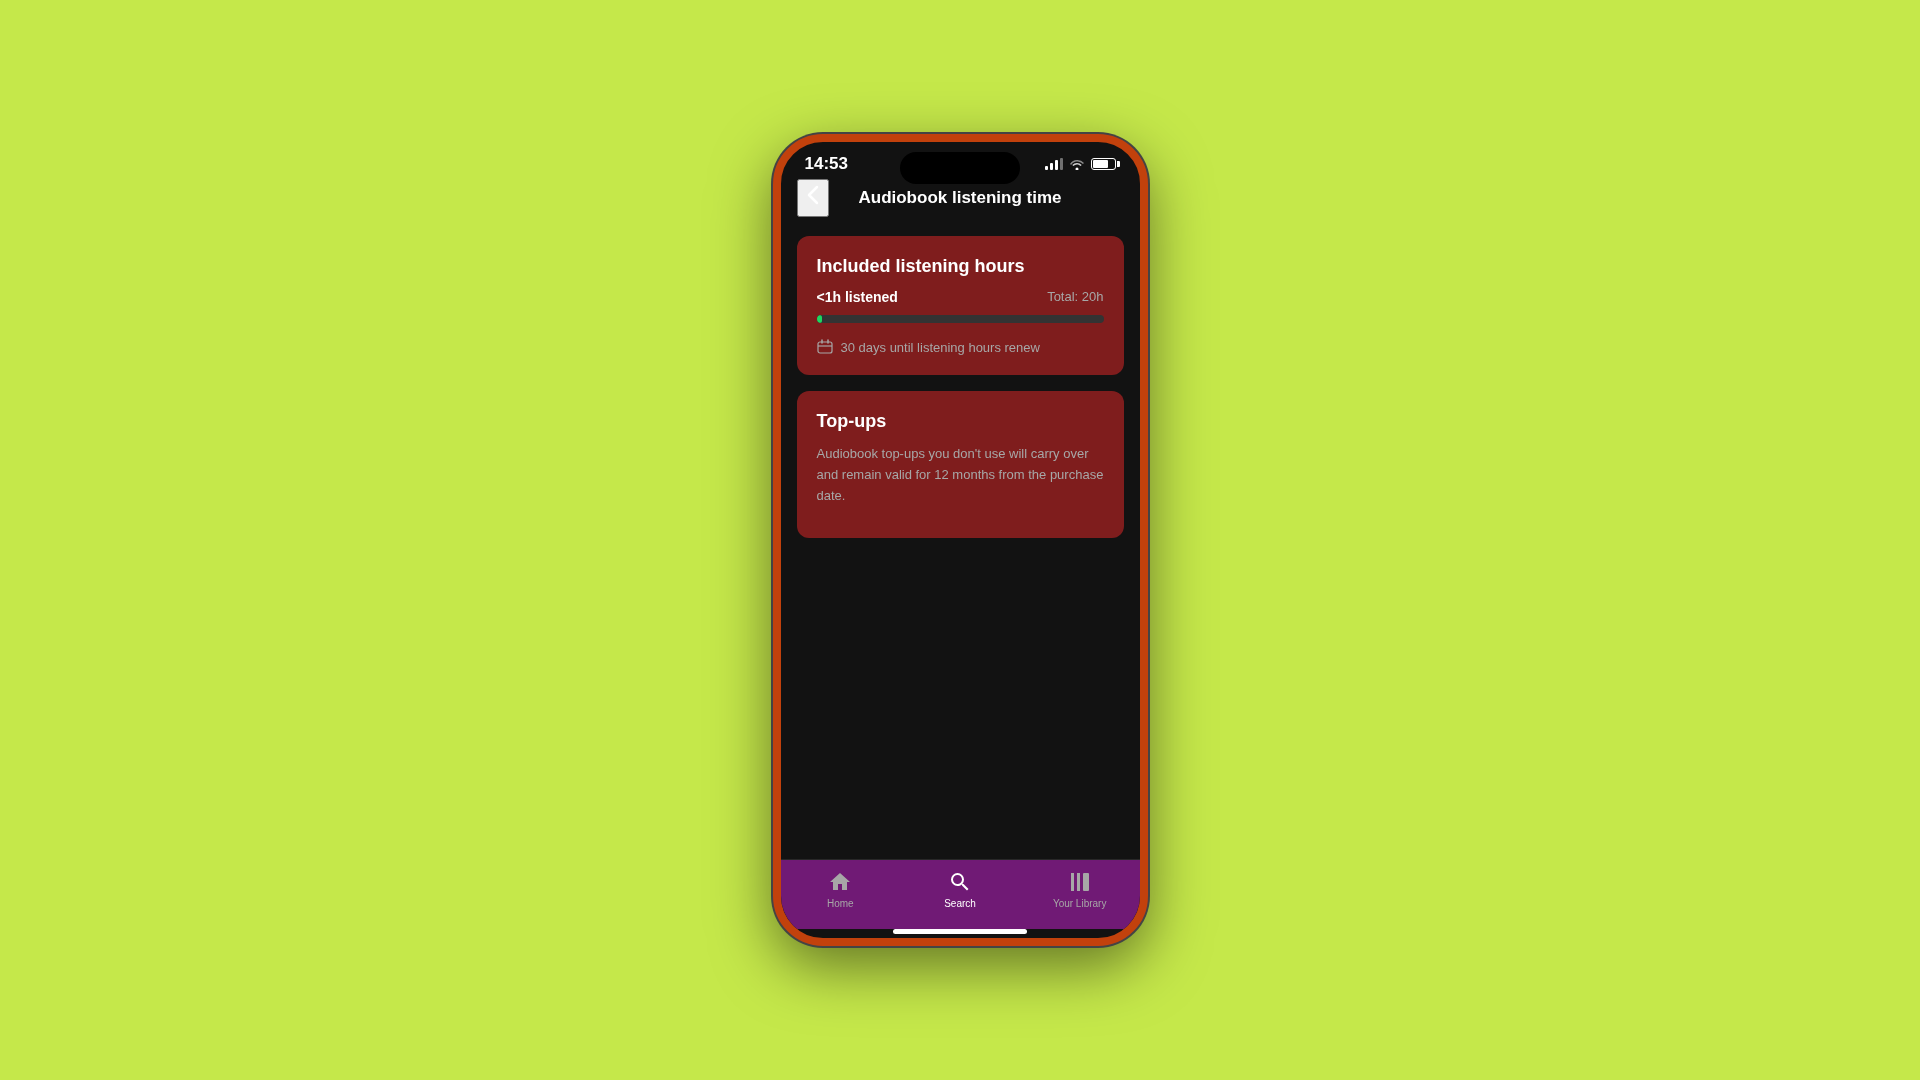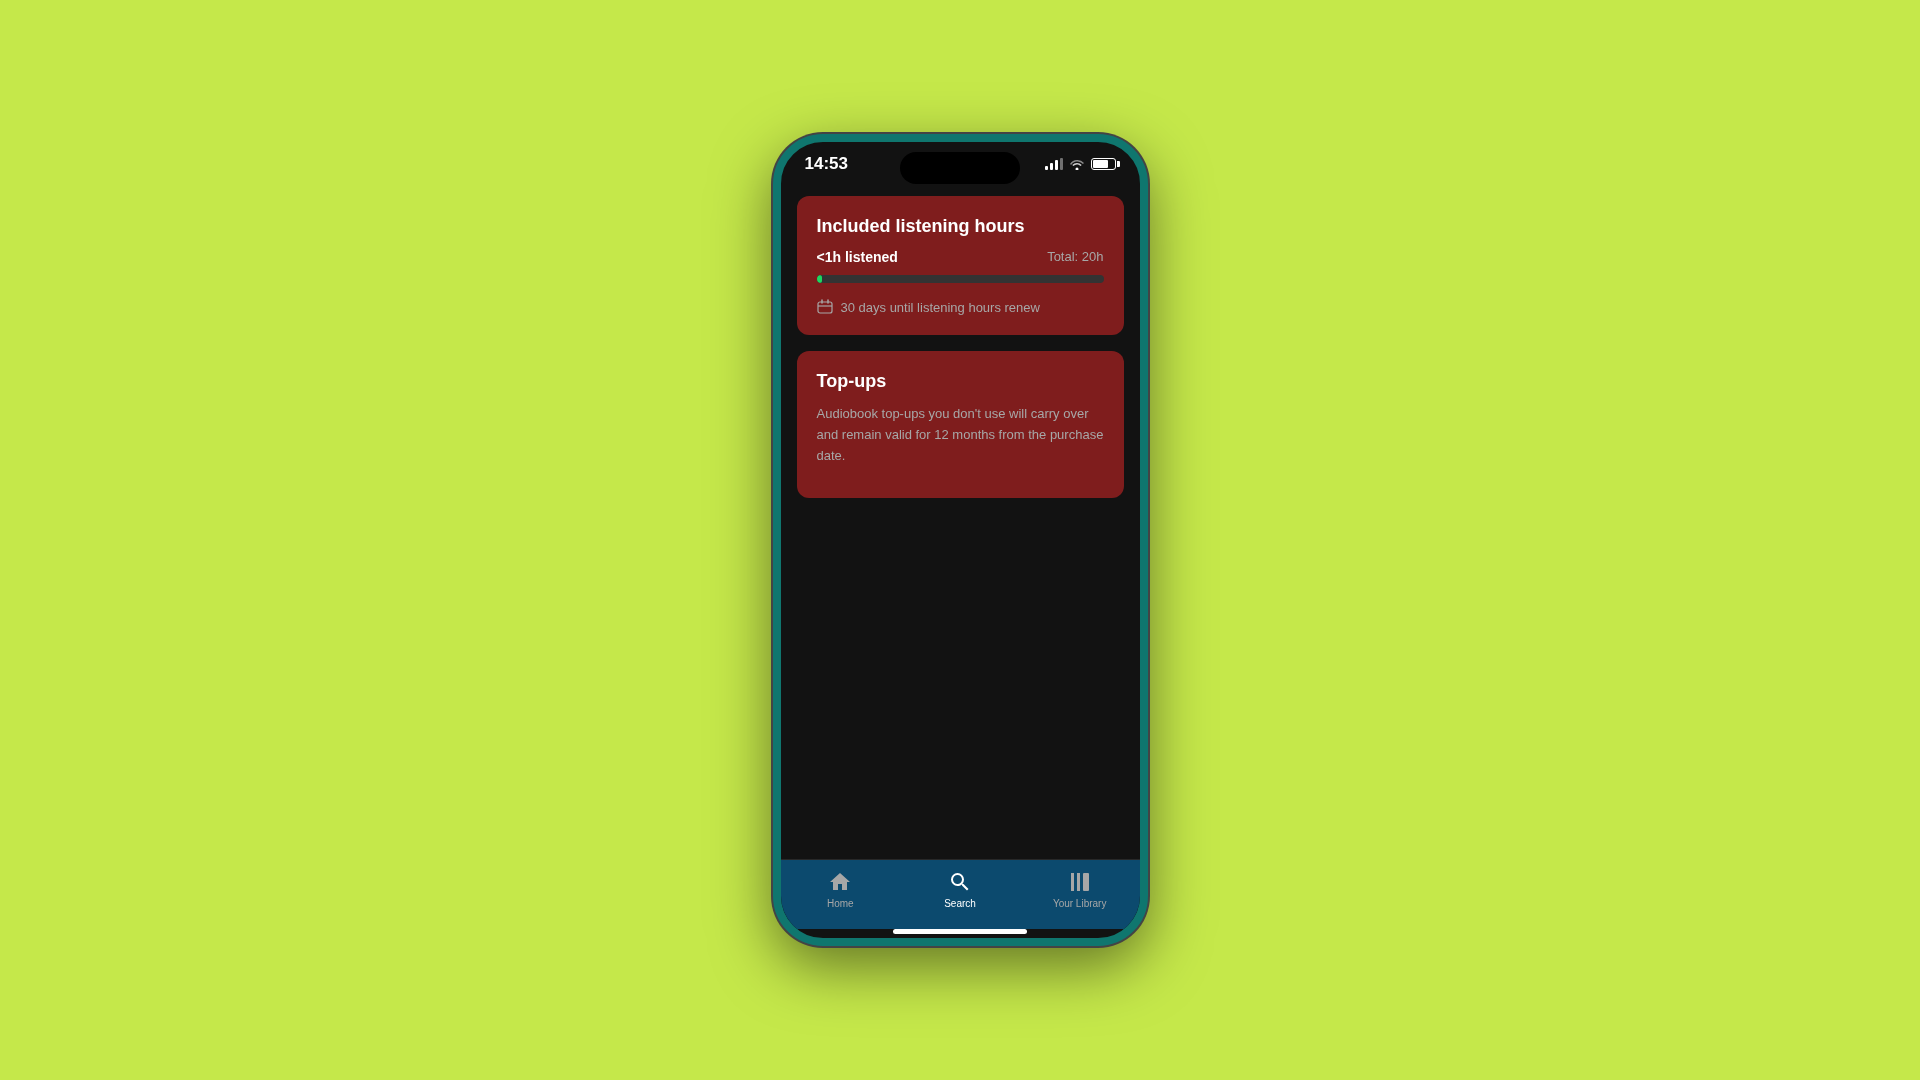--- a/index.html
+++ b/index.html
@@ -12,21 +12,21 @@
       align-items: center;
       justify-content: center;
       font-family: -apple-system, BlinkMacSystemFont, 'Helvetica Neue', Arial, sans-serif;
     }
 
     .phone-frame {
       width: 375px;
       height: 812px;
       background: #121212;
       border-radius: 50px;
-      border: 8px solid #0f766e;
+      border: 8px solid #c2410c;
       box-shadow: 0 0 0 2px #444, 0 20px 60px rgba(0,0,0,0.5);
       overflow: hidden;
       position: relative;
       display: flex;
       flex-direction: column;
     }
 
     
     .status-bar {
       display: flex;
@@ -217,21 +217,21 @@
       line-height: 1.6;
       margin-bottom: 12px;
     }
 
     
     .tab-bar {
       display: flex;
       align-items: flex-start;
       justify-content: space-around;
       padding: 10px 0 20px;
-      background: #0c4a6e;
+      background: #701a75;
       border-top: 1px solid #282828;
       flex-shrink: 0;
     }
 
     .tab-item {
       display: flex;
       flex-direction: column;
       align-items: center;
       gap: 4px;
       cursor: pointer;
@@ -291,20 +291,28 @@
         <path d="M8 6.5c1.4 0 2.7.6 3.6 1.5l1.1-1.1A6.5 6.5 0 0 0 8 5a6.5 6.5 0 0 0-4.7 1.9l1.1 1.1A4.9 4.9 0 0 1 8 6.5z" opacity="0.8"></path>
         <path d="M8 3.5c2.3 0 4.4 1 5.9 2.5l1.1-1.1A9 9 0 0 0 8 2a9 9 0 0 0-7 3.9l1.1 1.1A7.4 7.4 0 0 1 8 3.5z" opacity="0.5"></path>
       </svg>
 
       <div class="battery-icon">
         <div class="battery-fill"></div>
       </div>
     </div>
   </div>
 
+  <div class="nav-header">
+    <button class="back-button">
+      <svg width="12" height="20" viewBox="0 0 12 20" fill="none">
+        <path d="M10 2L2 10L10 18" stroke="white" stroke-width="2.5" stroke-linecap="round" stroke-linejoin="round"></path>
+      </svg>
+    </button>
+    <span class="page-title">Audiobook listening time</span>
+  </div>
 
   <div class="content">
 
     <div class="card">
       <div class="card-title">Included listening hours</div>
 
       <div class="progress-header">
         <span class="listened-label">&lt;1h listened</span>
         <span class="total-label">Total: 20h</span>
       </div>

